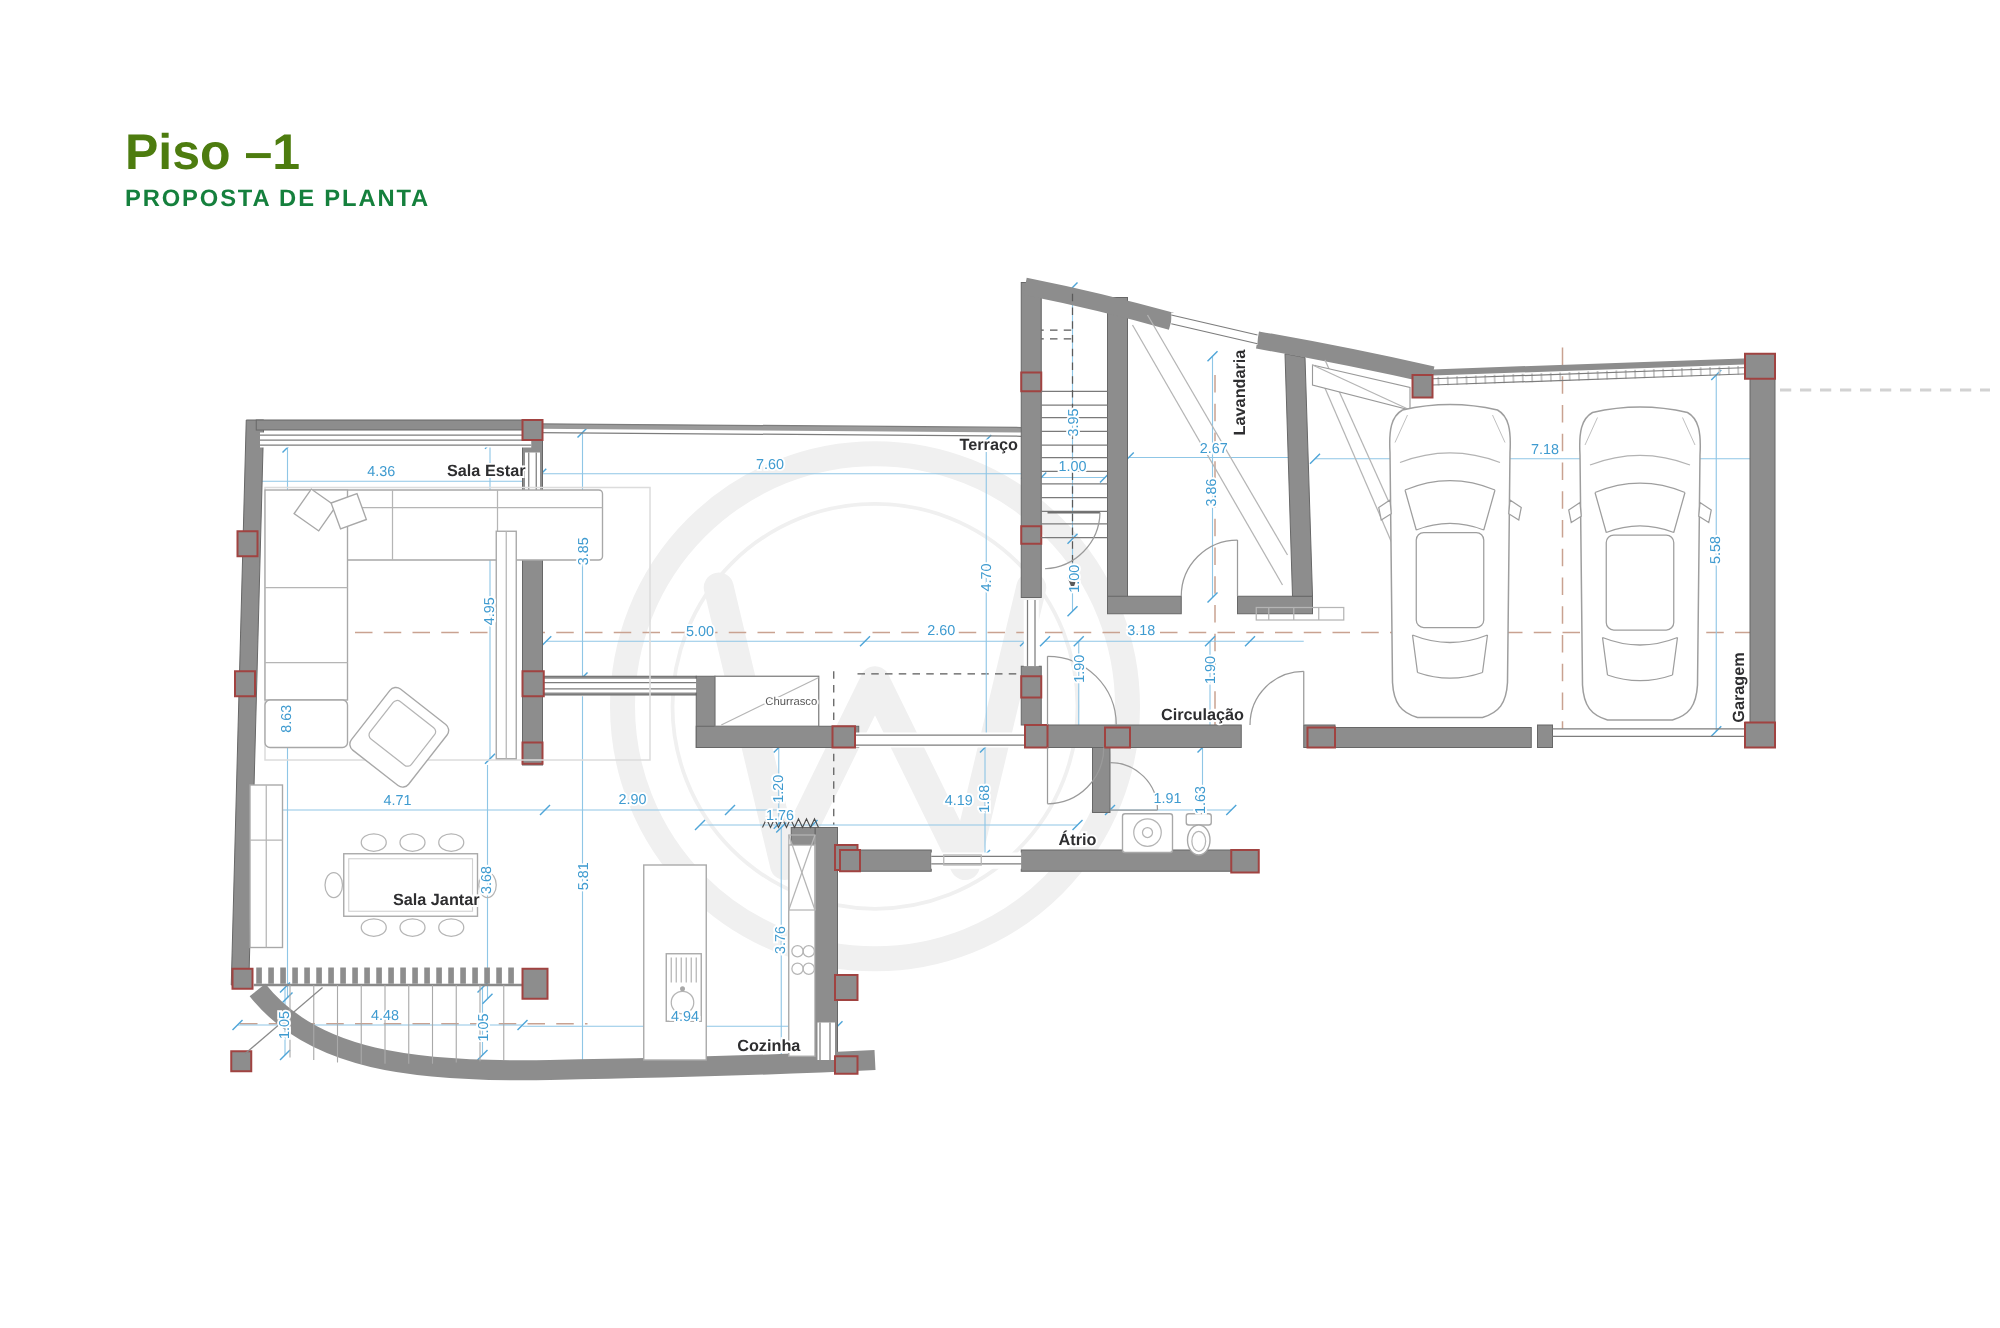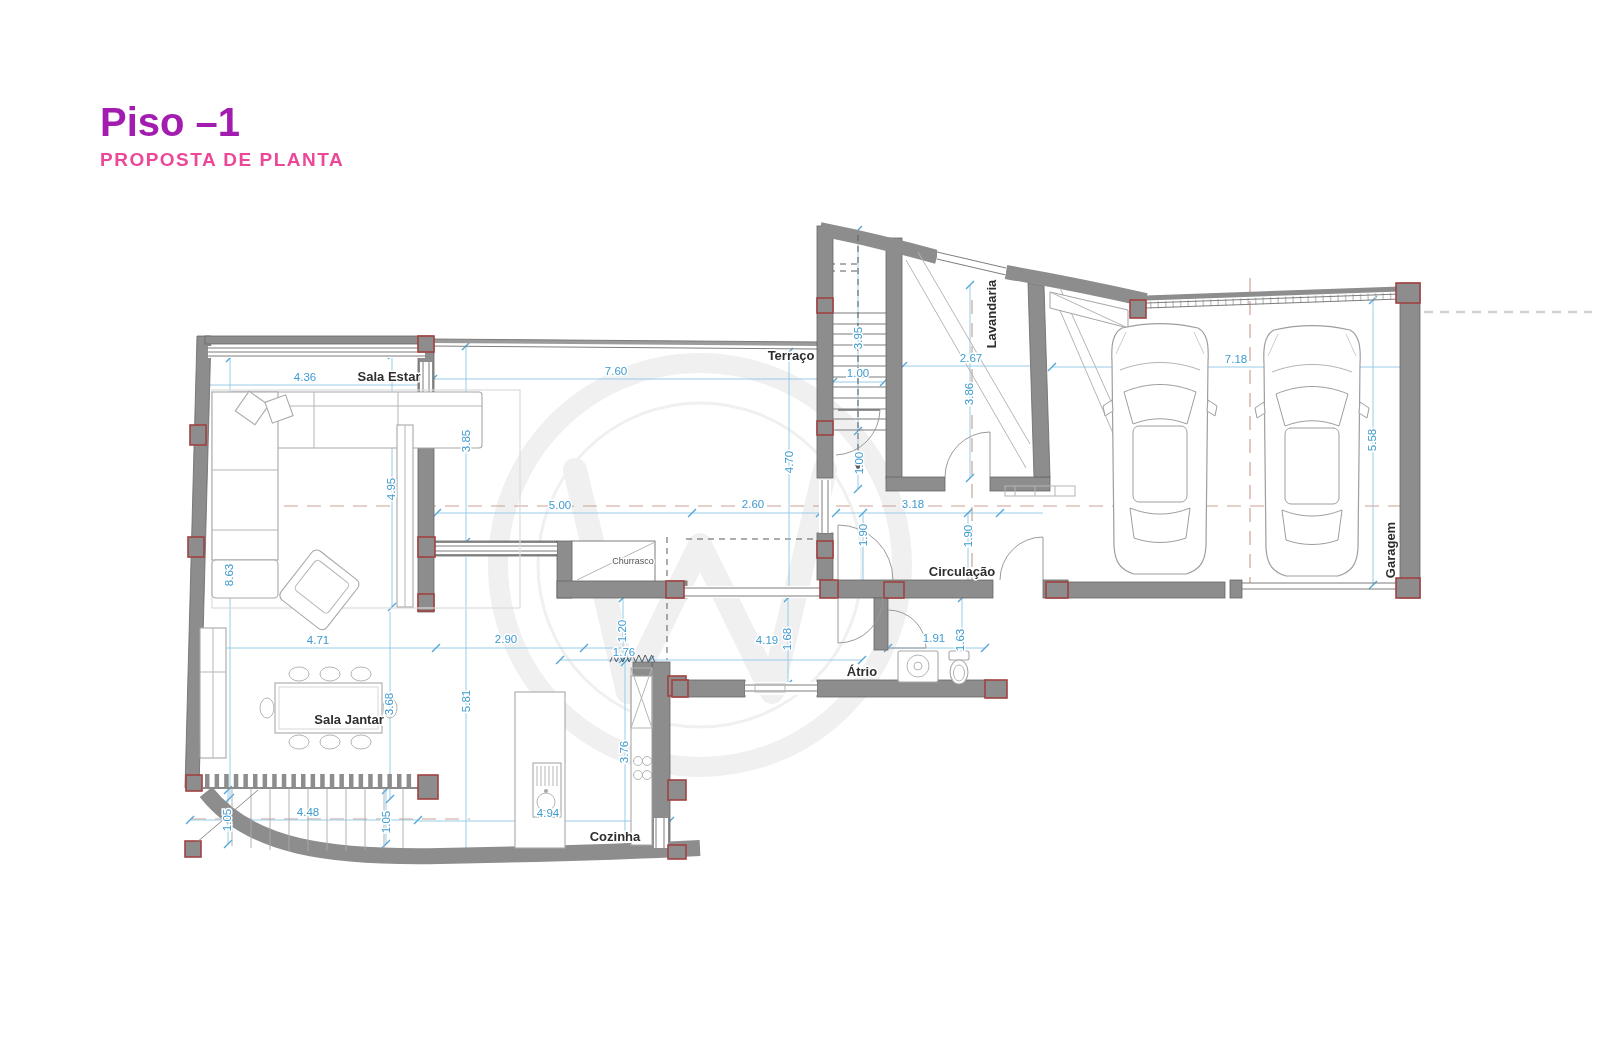--- a/index.html
+++ b/index.html
@@ -1,20 +1,20 @@
 <!DOCTYPE html>
 <html><head>
 <meta charset="utf-8">
 <style>
   html,body{margin:0;padding:0;background:#fff;}
   #page{position:relative;width:1600px;height:1062px;background:#ffffff;overflow:hidden;
         font-family:"Liberation Sans", sans-serif;}
   #titleblock{position:absolute;left:100px;top:100px;color:#48484b;}
-  #titleblock h1{margin:0;font-size:40px;font-weight:700;letter-spacing:0px;color:#a21caf;}
-  #titleblock p{margin:4px 0 0 0;font-size:19px;font-weight:700;letter-spacing:1.5px;color:#ec4899;}
+  #titleblock h1{margin:0;font-size:40px;font-weight:700;letter-spacing:0px;color:#4d7c0f;}
+  #titleblock p{margin:4px 0 0 0;font-size:19px;font-weight:700;letter-spacing:1.5px;color:#15803d;}
   svg{position:absolute;left:0;top:0;}
   .wall{fill:#8d8d8d;stroke:#676767;stroke-width:0.8;}
   .col{fill:#8d8d8d;stroke:#a04341;stroke-width:1.6;}
   .thin{stroke:#7a7a7a;stroke-width:1;fill:none;}
   .furn{stroke:#a8a8a8;stroke-width:1.1;fill:#ffffff;}
   .furnl{stroke:#b5b5b5;stroke-width:1;fill:none;}
   .dim{fill:#3f9bd0;font-size:11.5px;font-family:"Liberation Sans",sans-serif;
        paint-order:stroke;stroke:#ffffff;stroke-width:3px;text-anchor:middle;}
   .guide{stroke:#8fc6e6;stroke-width:0.9;fill:none;}
   .tick{stroke:#4fa5d8;stroke-width:1.2;}

